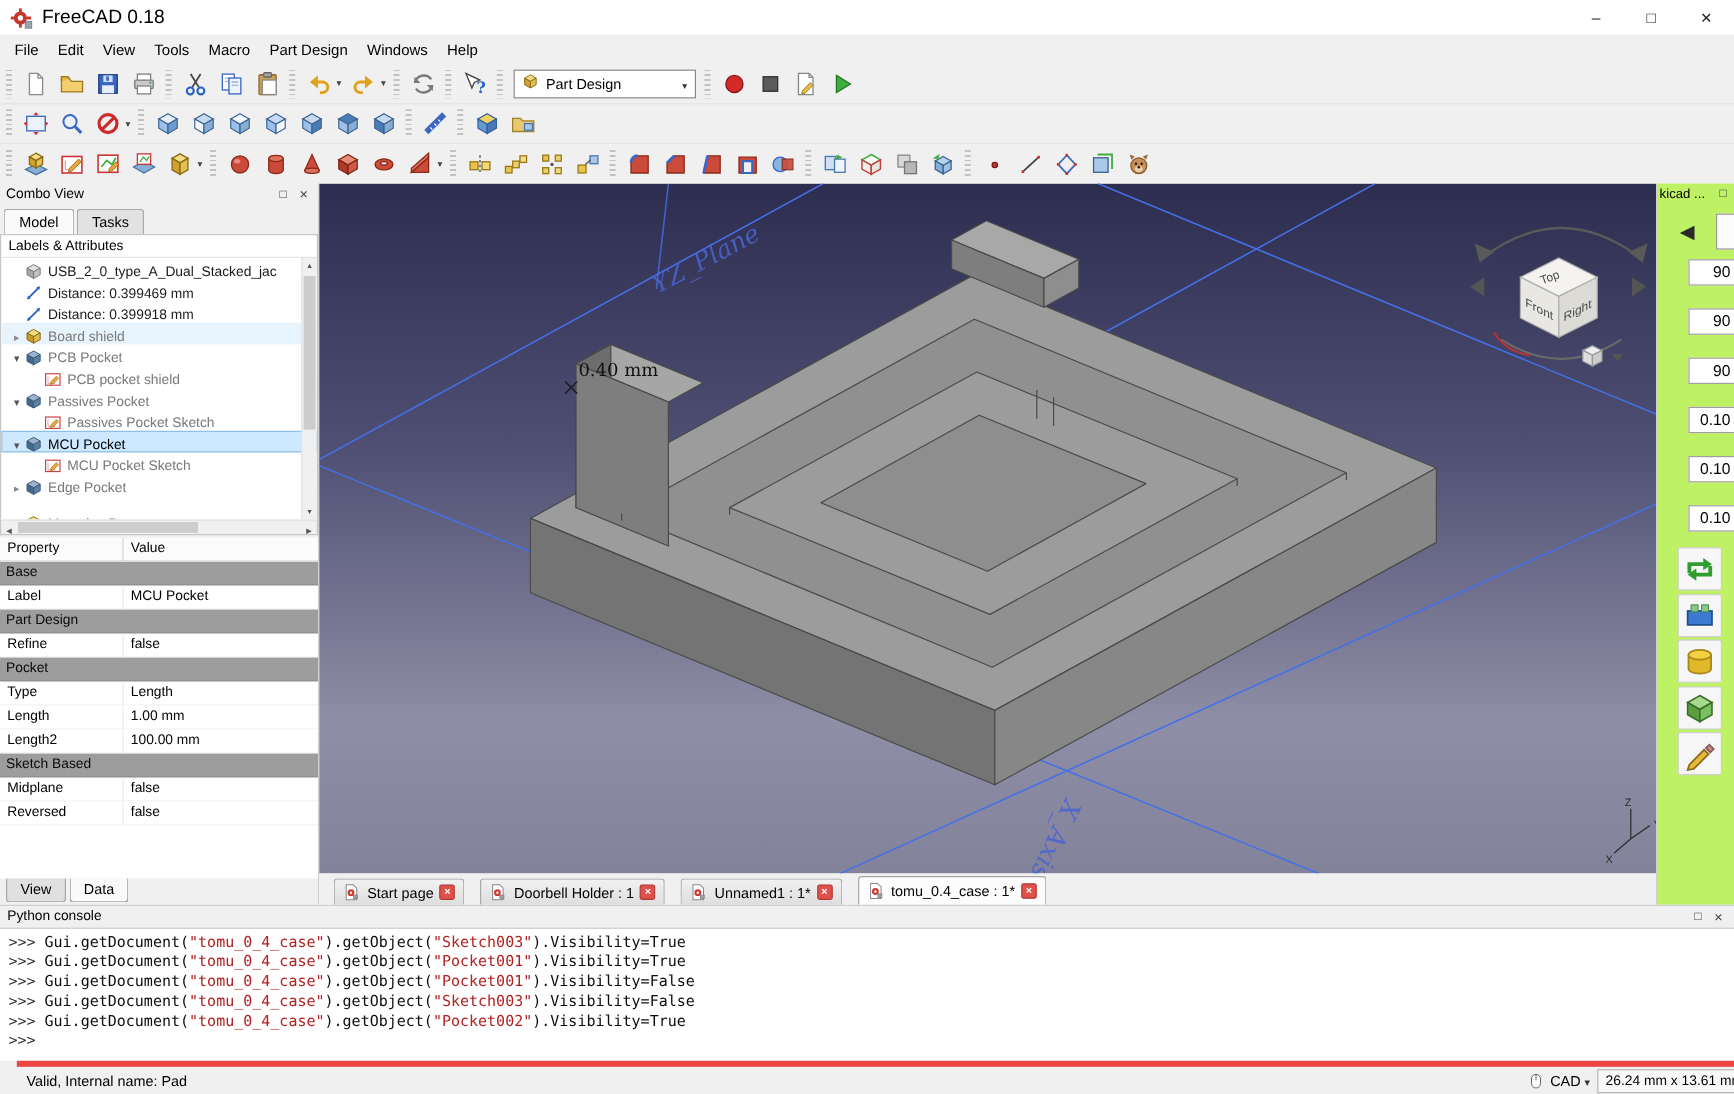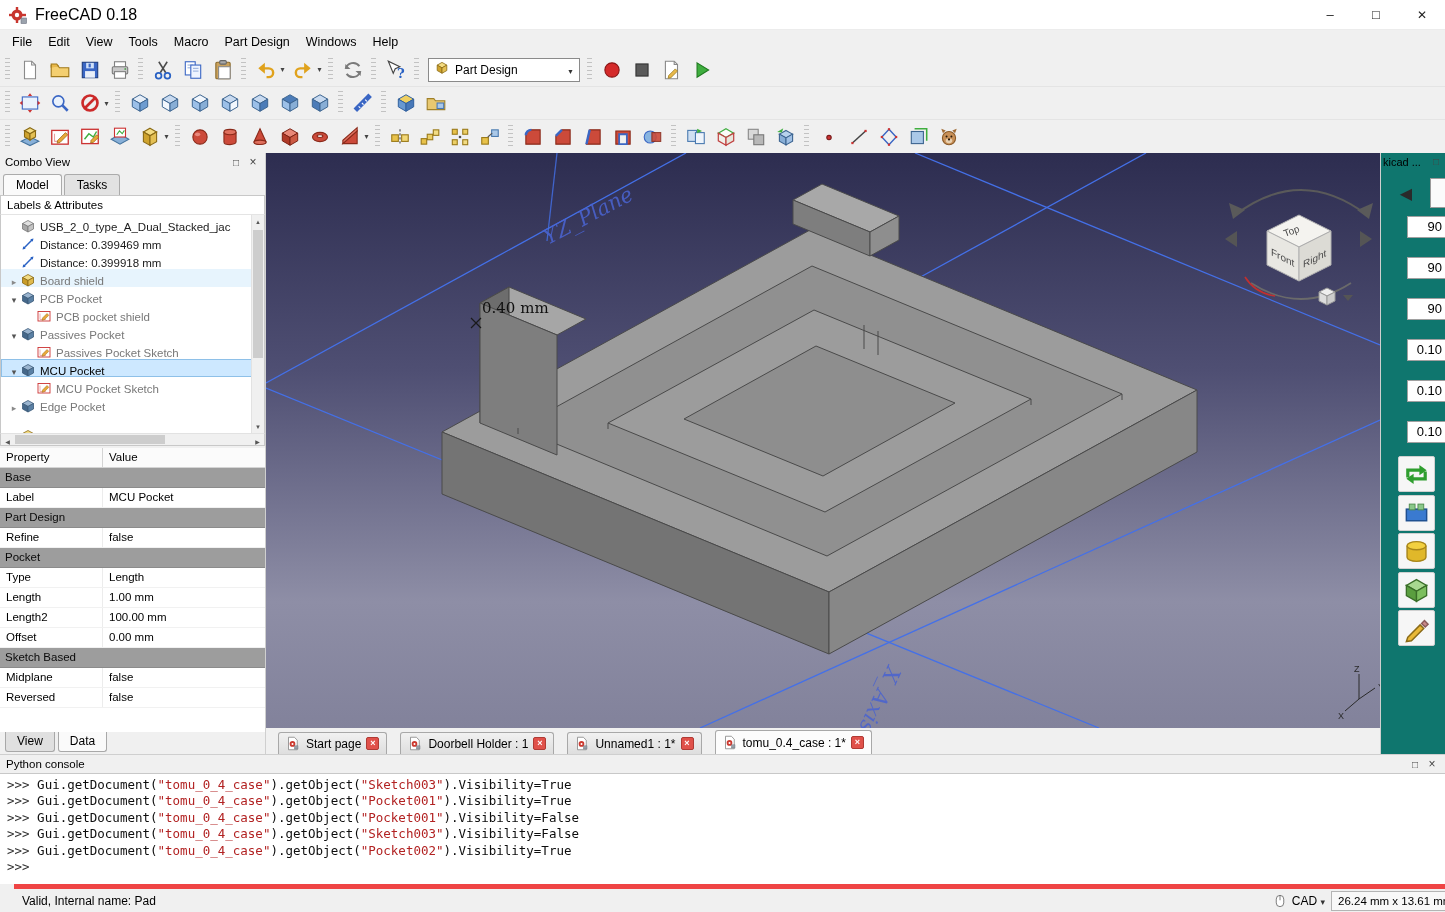--- a/index.html
+++ b/index.html
@@ -88,21 +88,21 @@
 
   
   #doc-tabs{position:absolute;left:266px;top:728px;width:1114px;height:26px;background:#f0f0f0;display:flex;align-items:flex-end;padding-left:12px;gap:13px}
   .dtab{height:22px;display:flex;align-items:center;gap:5px;padding:0 7px;border:1px solid #a8a8a8;border-bottom:none;border-radius:3px 3px 0 0;background:linear-gradient(#f1f1f1,#dedede);font-size:12px;white-space:nowrap}
   .dtab.active{background:#fcfcfc;height:24px}
   .dtab svg{width:15px;height:15px;display:block}
   .dclose{width:13px;height:13px;background:#e0514a;border:1px solid #b03a34;border-radius:2px;color:#fff;font-size:9px;line-height:11px;text-align:center;font-weight:bold}
   .dclose::before{content:"×"}
 
   
-  #right-panel{position:absolute;left:1380px;top:153px;width:65px;height:601px;background:#0f766e;border-left:1px solid #cfcfcf;overflow:hidden}
+  #right-panel{position:absolute;left:1380px;top:153px;width:65px;height:601px;background:#bef264;border-left:1px solid #cfcfcf;overflow:hidden}
   .rp-title{height:17px;display:flex;align-items:center;font-size:11px;padding:0 2px;white-space:nowrap}
   .rp-back{position:absolute;left:13px;top:26px;width:24px;height:28px;display:flex;align-items:center;justify-content:center;color:#2a2a2a;font-size:16px}
   .rp-back::before{content:"◀"}
   .rp-part{position:absolute;left:49px;top:25px;width:20px;height:30px;background:#fbfbfb;border:1px solid #9a9a9a}
   .rp-field{position:absolute;left:26px;width:39px;height:22px;background:#fff;border:1px solid #a0a0a0;font-size:13px;line-height:20px;text-align:right;padding-right:3px}
   .rp-tool{position:absolute;left:17px;width:37px;height:36px;display:flex;align-items:center;justify-content:center;background:#f6f6f6;border:1px solid #d0d0d0;border-radius:2px}
   .rp-tool svg{width:29px;height:29px;display:block}
 
   
   #pyc-header{position:absolute;left:0;top:754px;width:100%;height:19px;background:#f0f0f0;border-top:1px solid #cfcfcf;display:flex;align-items:center;padding:0 6px;font-size:11.5px}
@@ -880,24 +880,20 @@
         <div class="c1">Type</div>
         <div class="c2">Length</div>
       </div>
       <div class="prow">
         <div class="c1">Length</div>
         <div class="c2">1.00 mm</div>
       </div>
       <div class="prow">
         <div class="c1">Length2</div>
         <div class="c2">100.00 mm</div>
-      </div>
-      <div class="prow">
-        <div class="c1">Offset</div>
-        <div class="c2">0.00 mm</div>
       </div>
       <div class="pgroup">Sketch Based</div>
       <div class="prow">
         <div class="c1">Midplane</div>
         <div class="c2">false</div>
       </div>
       <div class="prow">
         <div class="c1">Reversed</div>
         <div class="c2">false</div>
       </div>

